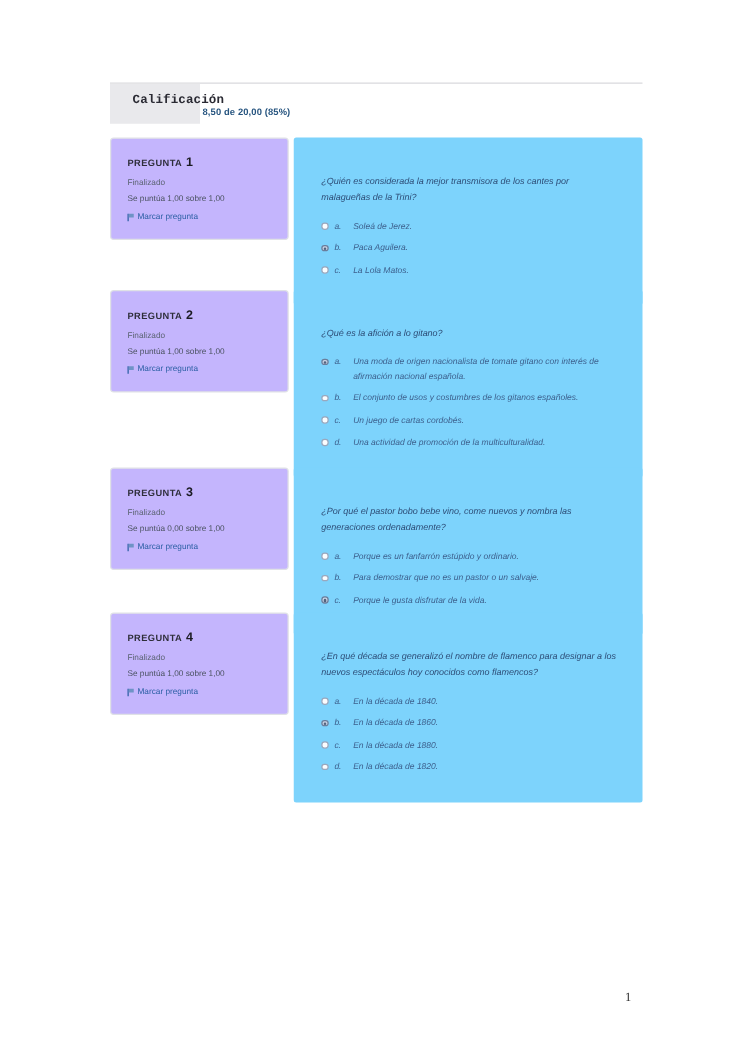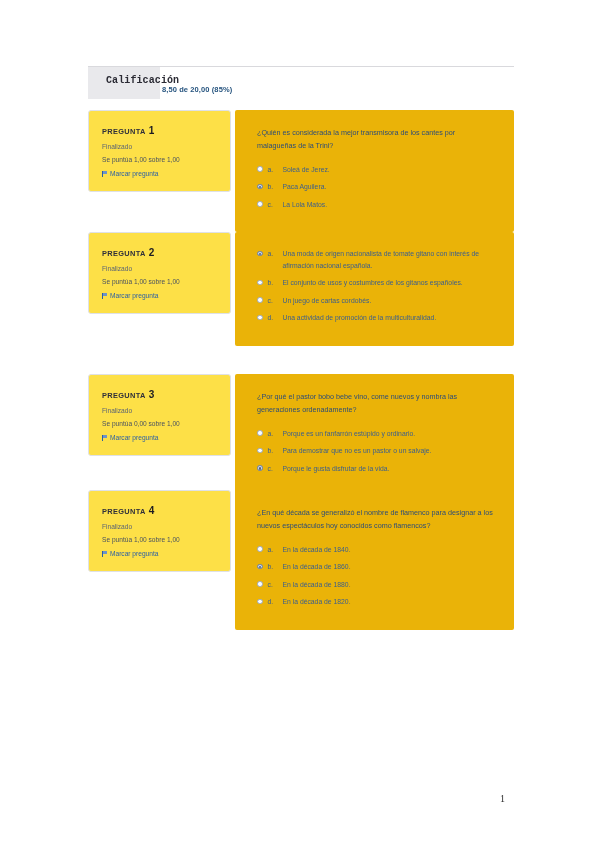--- a/index.html
+++ b/index.html
@@ -47,21 +47,21 @@
     letter-spacing: .1px;
     filter: blur(0.4px);
   }
 
   
   .qblock { position: absolute; left: 88px; }
   .info-card {
     position: absolute;
     left: 0; top: 0;
     width: 143px;
-    background: #fde047;
+    background: #c4b5fd;
     border: 1px solid #dfe1e6;
     border-radius: 3px;
     padding: 14px 12px 14px 13px;
   }
   .info-head {
     font-size: 7.4px;
     font-weight: bold;
     color: #2e2e3a;
     letter-spacing: .35px;
     margin-bottom: 7px;
@@ -112,23 +112,24 @@
     left: 1px; top: 0;
     width: 3.5px; height: 3px;
     background: #6e93c6;
   }
 
   
   .answer-panel {
     position: absolute;
     left: 147px; top: 0;
     width: 279px;
-    background: #eab308;
+    background: #7dd3fc;
     border-radius: 2px;
-    padding: 16px 20px 16px 22px;
+    padding: 28px 20px 16px 22px;
+    font-style: italic;
   }
   .qtext {
     font-size: 7.2px;
     line-height: 1.85;
     color: #2d4d77;
     margin-bottom: 11px;
     filter: blur(0.45px);
   }
   .opt-list { display: block; }
   .opt-row {
@@ -222,20 +223,21 @@
         <div class="info-card">
           <div class="info-head"><span>PREGUNTA</span><span class="qnum">2</span></div>
           <div class="info-state">Finalizado</div>
           <div class="info-score">Se puntúa 1,00 sobre 1,00</div>
           <div class="info-flag">
             <span class="flag-icon"></span>
             <span>Marcar pregunta</span>
           </div>
         </div>
         <div class="answer-panel">
+          <div class="qtext">¿Qué es la afición a lo gitano?</div>
           <div class="opt-list">
             <div class="opt-row">
               <span class="radio sel"></span>
               <span class="opt-letter">a.</span>
               <span class="opt-text">Una moda de origen nacionalista de tomate gitano con interés de afirmación nacional española.</span>
             </div>
             <div class="opt-row">
               <span class="radio"></span>
               <span class="opt-letter">b.</span>
               <span class="opt-text">El conjunto de usos y costumbres de los gitanos españoles.</span>

